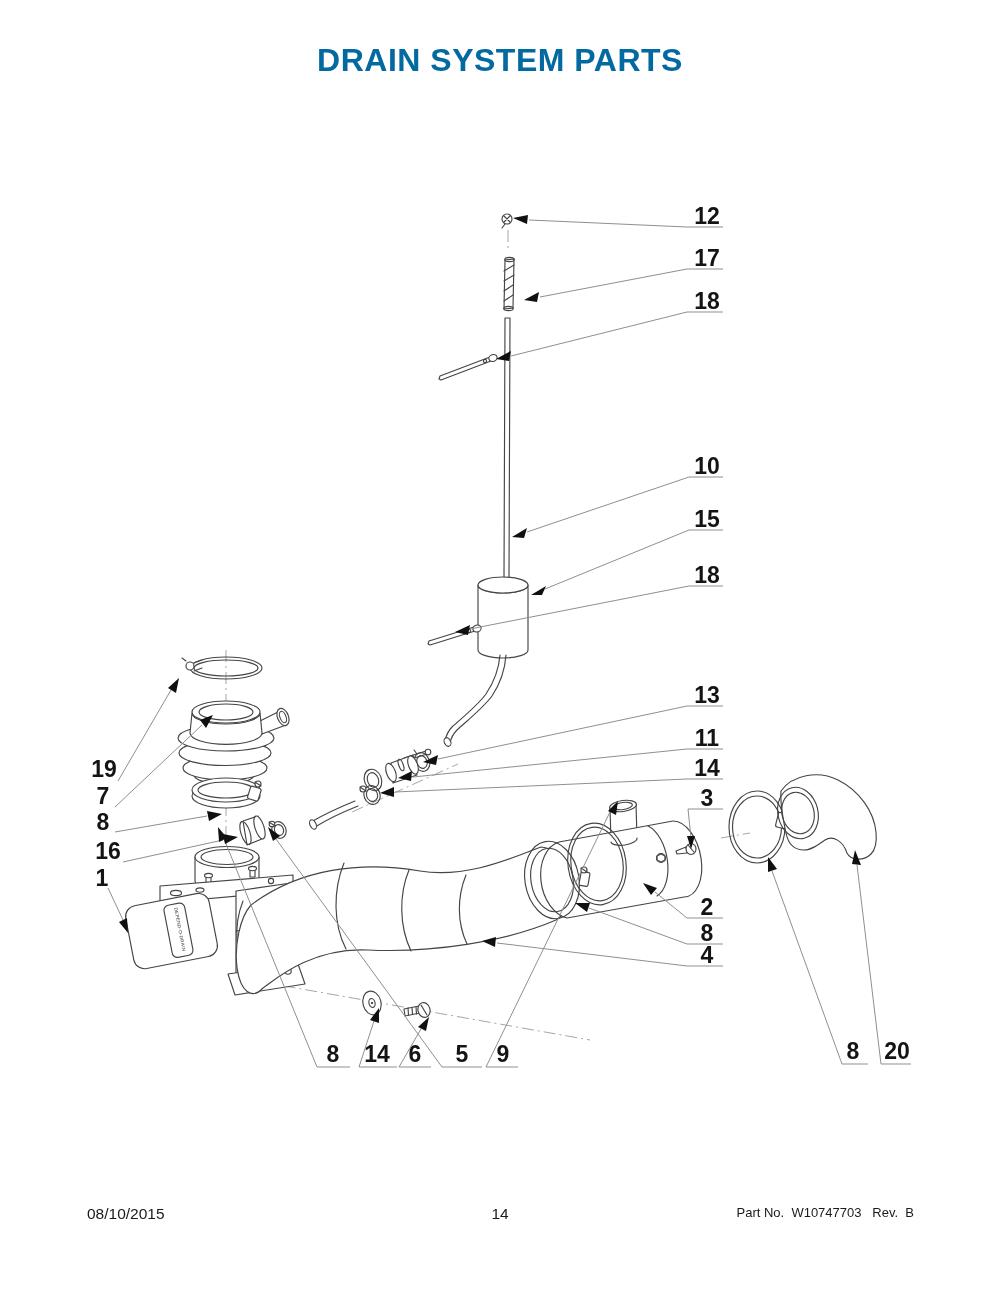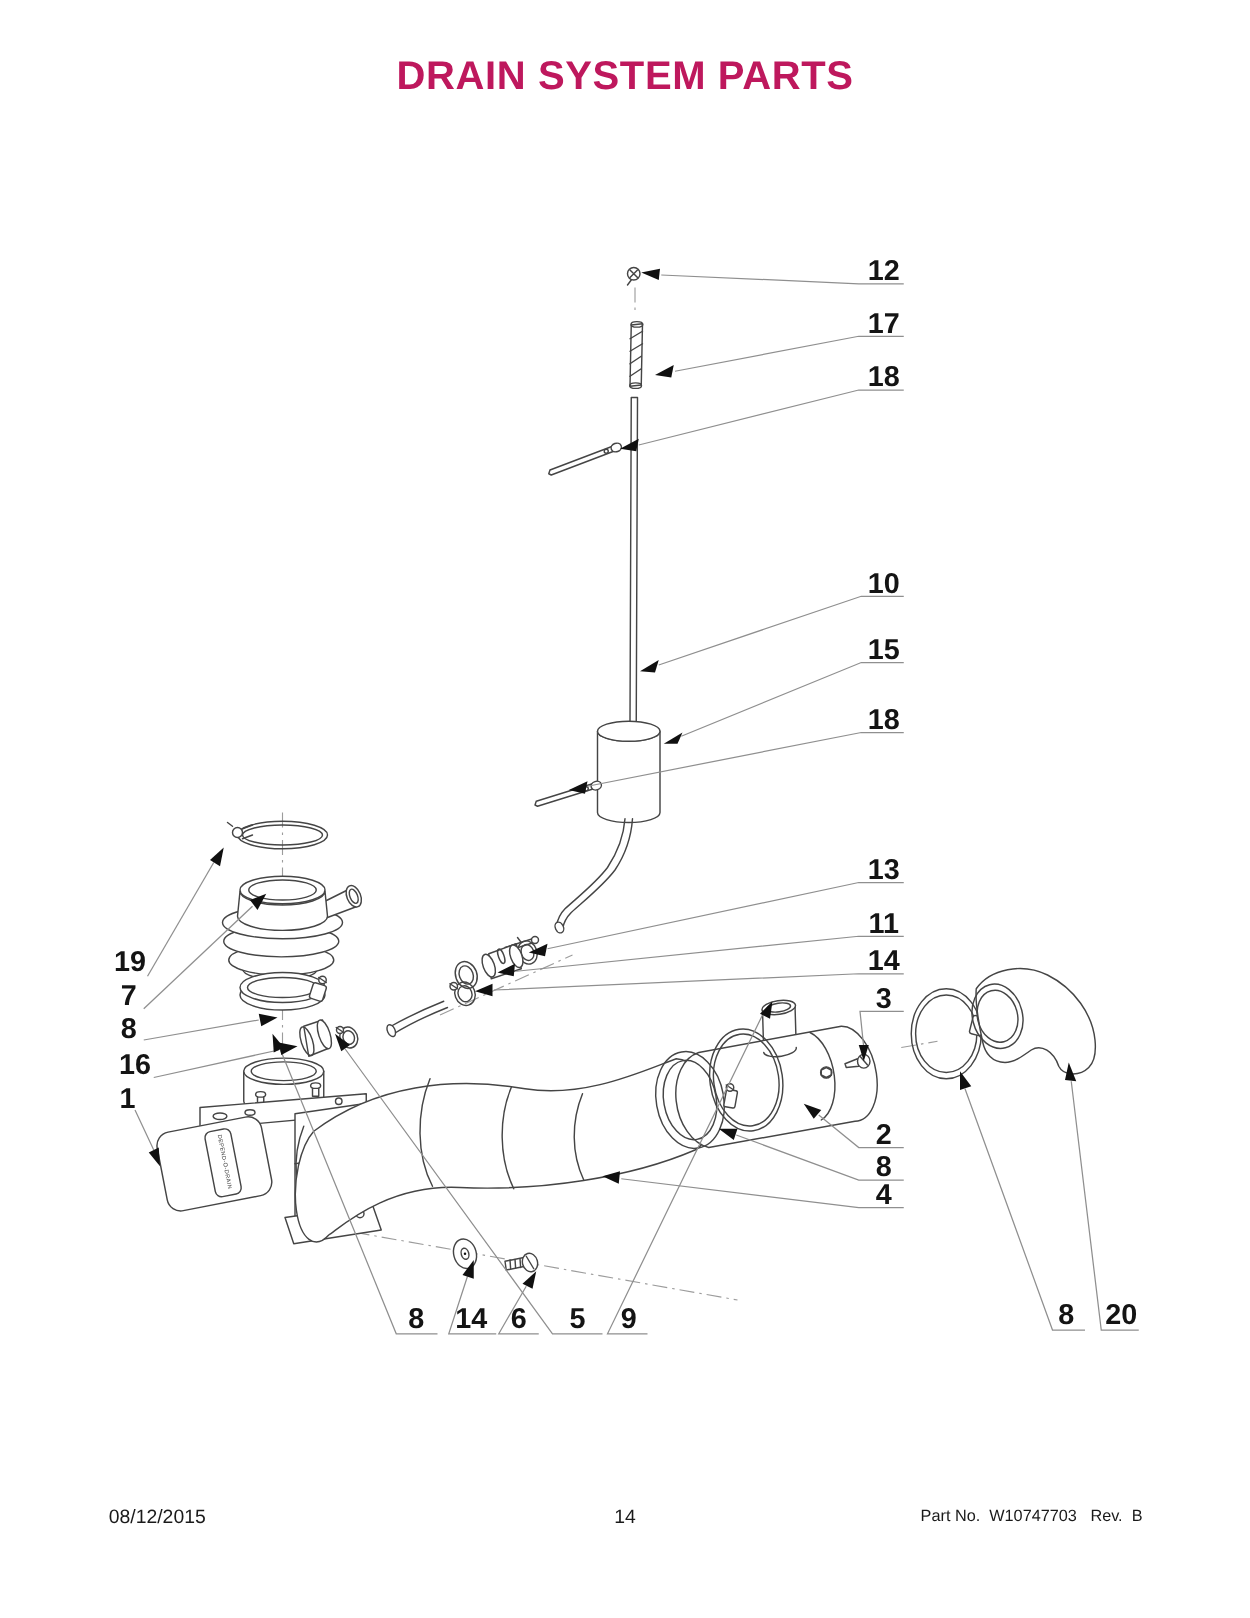--- a/index.html
+++ b/index.html
@@ -1,19 +1,19 @@
 <!DOCTYPE html>
 <html><head>
 <meta charset="utf-8">
 <style>
   html,body{margin:0;padding:0;background:#ffffff;}
   .page{position:relative;width:1000px;height:1294px;background:#fff;overflow:hidden;
         font-family:"Liberation Sans",sans-serif;}
   .title{position:absolute;top:42px;left:0;width:1000px;text-align:center;
-         font-size:32px;font-weight:bold;letter-spacing:.5px;color:#be185d;}
+         font-size:32px;font-weight:bold;letter-spacing:.5px;color:#0369a1;}
   .footer-left{position:absolute;left:87px;top:1205px;font-size:15.5px;color:#1a1a1a;white-space:pre;}
   .footer-center{position:absolute;left:0;top:1205px;width:1000px;text-align:center;
                  font-size:15.5px;color:#1a1a1a;}
   .footer-right{position:absolute;right:86px;top:1205px;font-size:13px;color:#1a1a1a;white-space:pre;}
   svg{position:absolute;left:0;top:0;}
   .p  {fill:none;stroke:#454545;stroke-width:1.15;stroke-linecap:round;stroke-linejoin:round;}
   .pw {fill:#ffffff;stroke:#454545;stroke-width:1.15;stroke-linecap:round;stroke-linejoin:round;}
   .ld {fill:none;stroke:#8f8f8f;stroke-width:1;}
   .cl {fill:none;stroke:#9c9c9c;stroke-width:.9;stroke-dasharray:12 4 2 4;}
   .ar {fill:#101010;stroke:none;}
@@ -324,17 +324,17 @@
         <text x="333" y="1062" class="callout">8</text>
         <text x="377" y="1062" class="callout">14</text>
         <text x="415" y="1062" class="callout">6</text>
         <text x="462" y="1062" class="callout">5</text>
         <text x="503" y="1062" class="callout">9</text>
         <text x="853" y="1059" class="callout">8</text>
         <text x="897" y="1059" class="callout">20</text>
       </g>
   </svg>
 
-  <div class="footer-left">08/12/2015</div>
+  <div class="footer-left">08/10/2015</div>
   <div class="footer-center">14</div>
   <div class="footer-right">Part No.  W10747703   Rev.  B</div>
 
 </div>
 
 </body></html>

